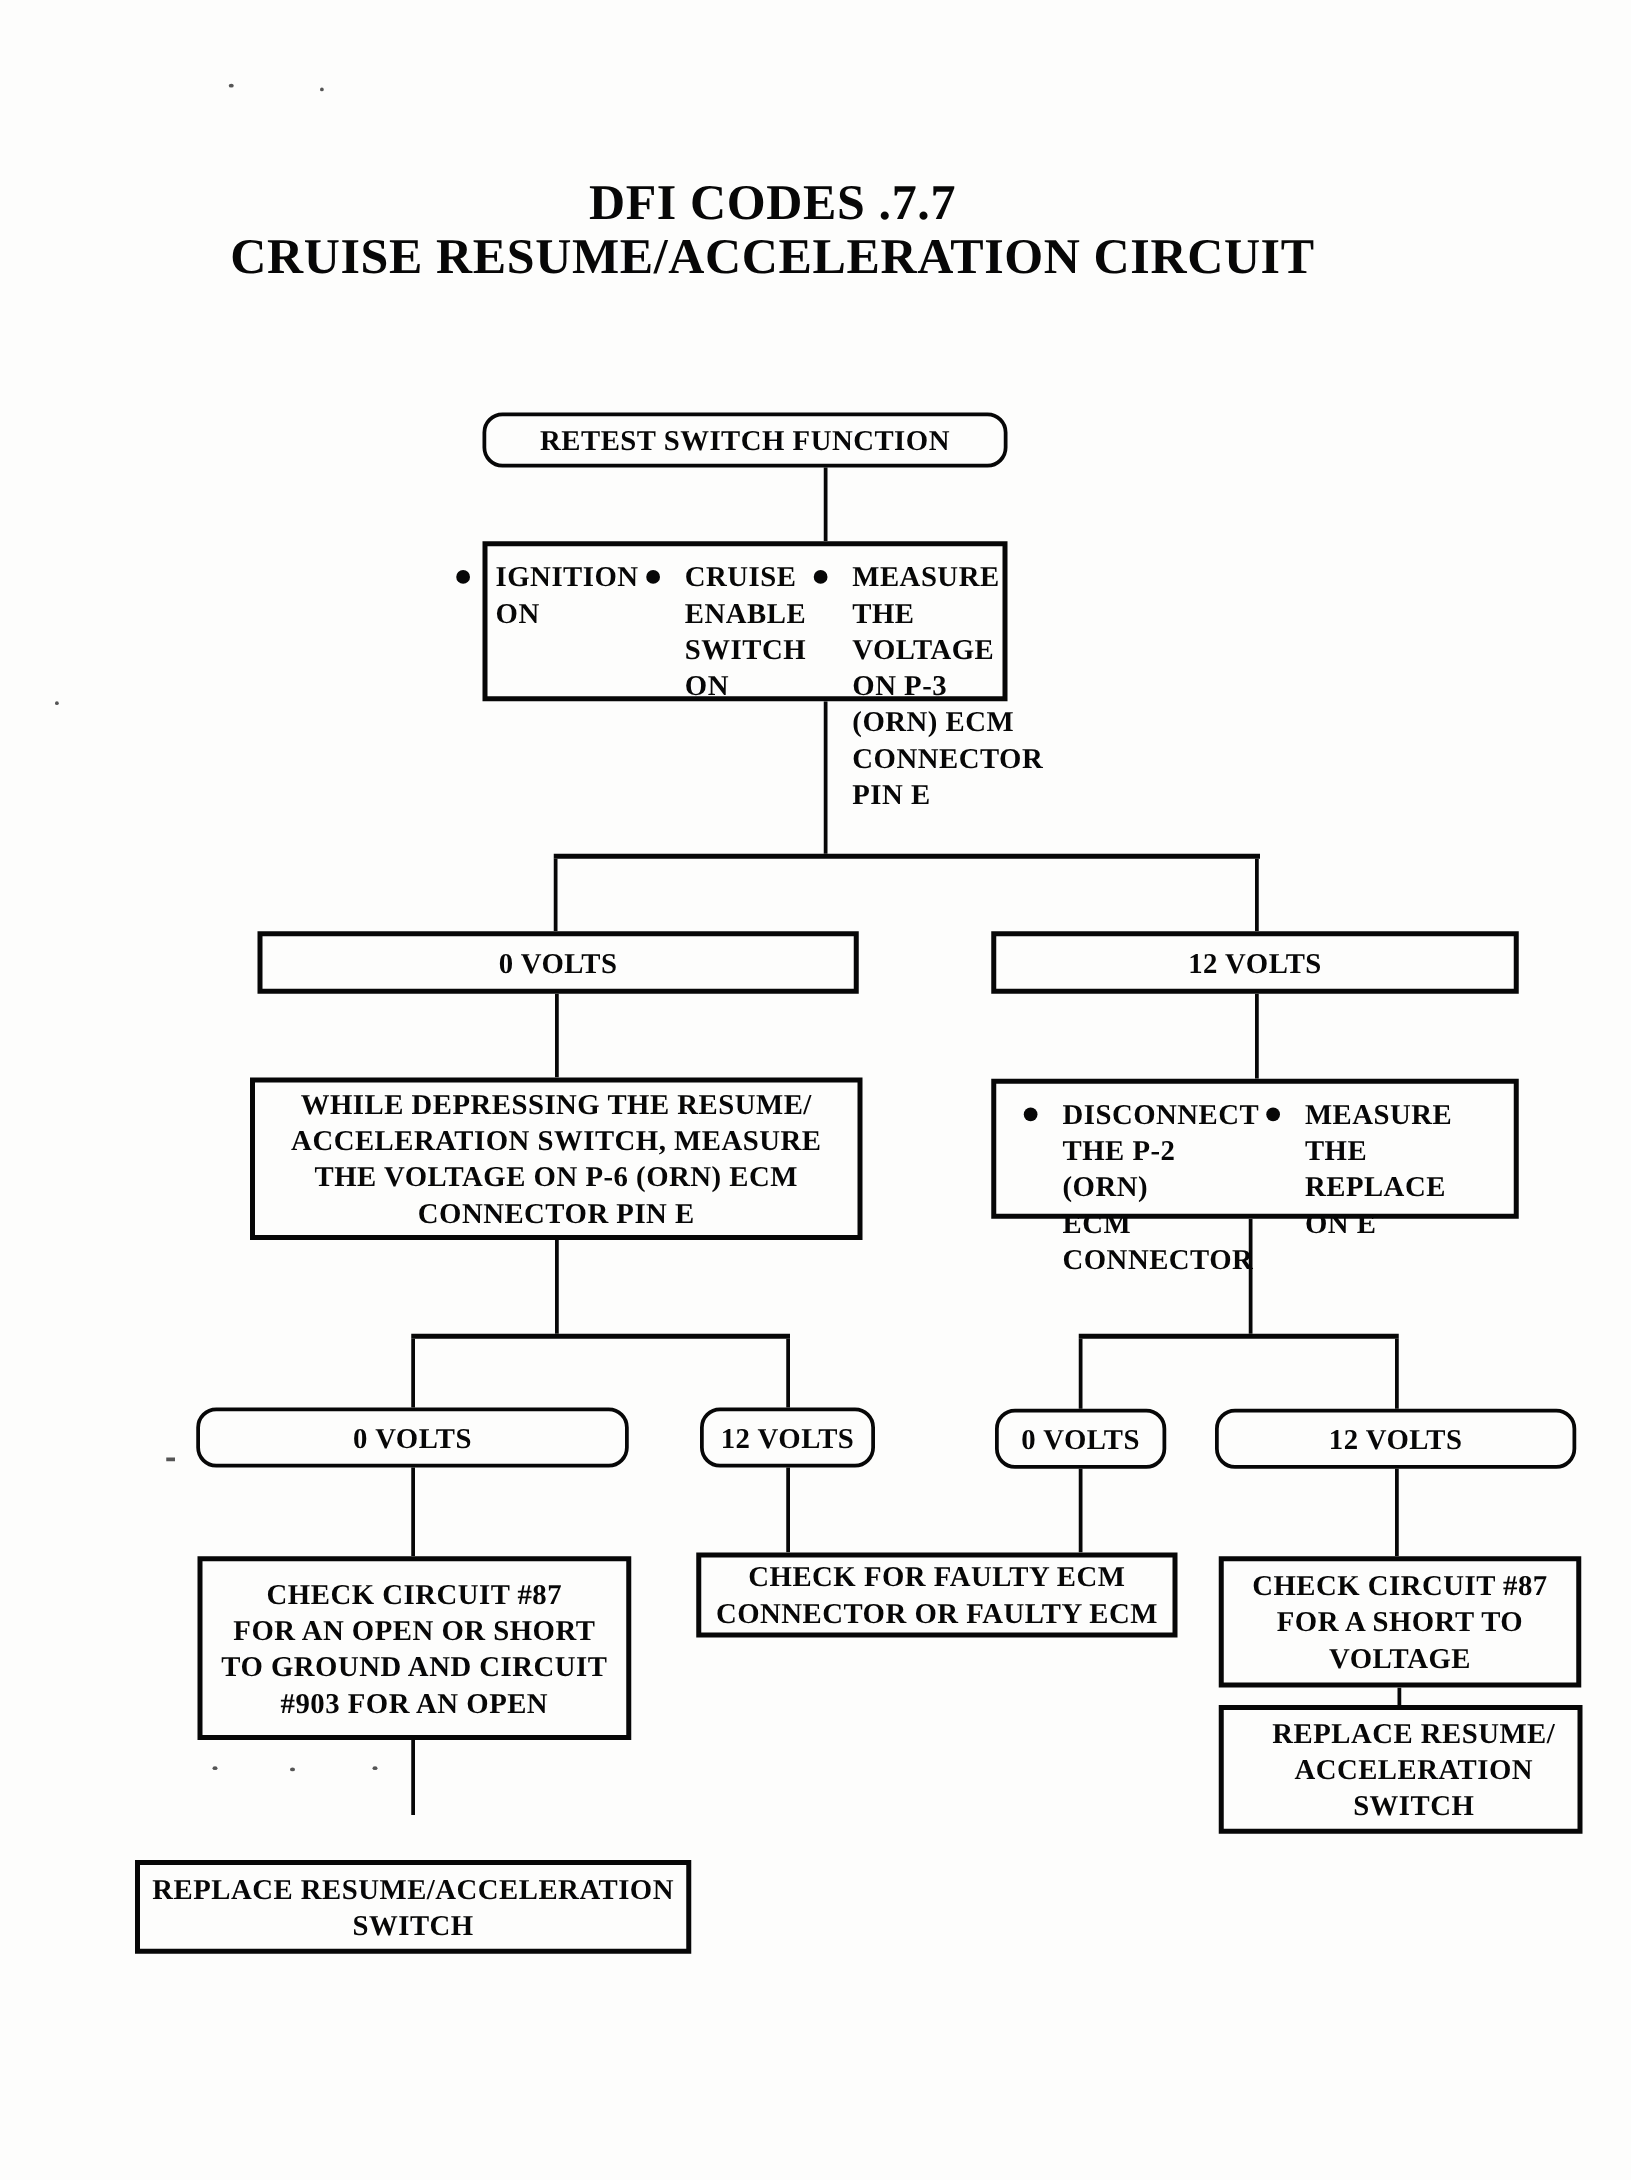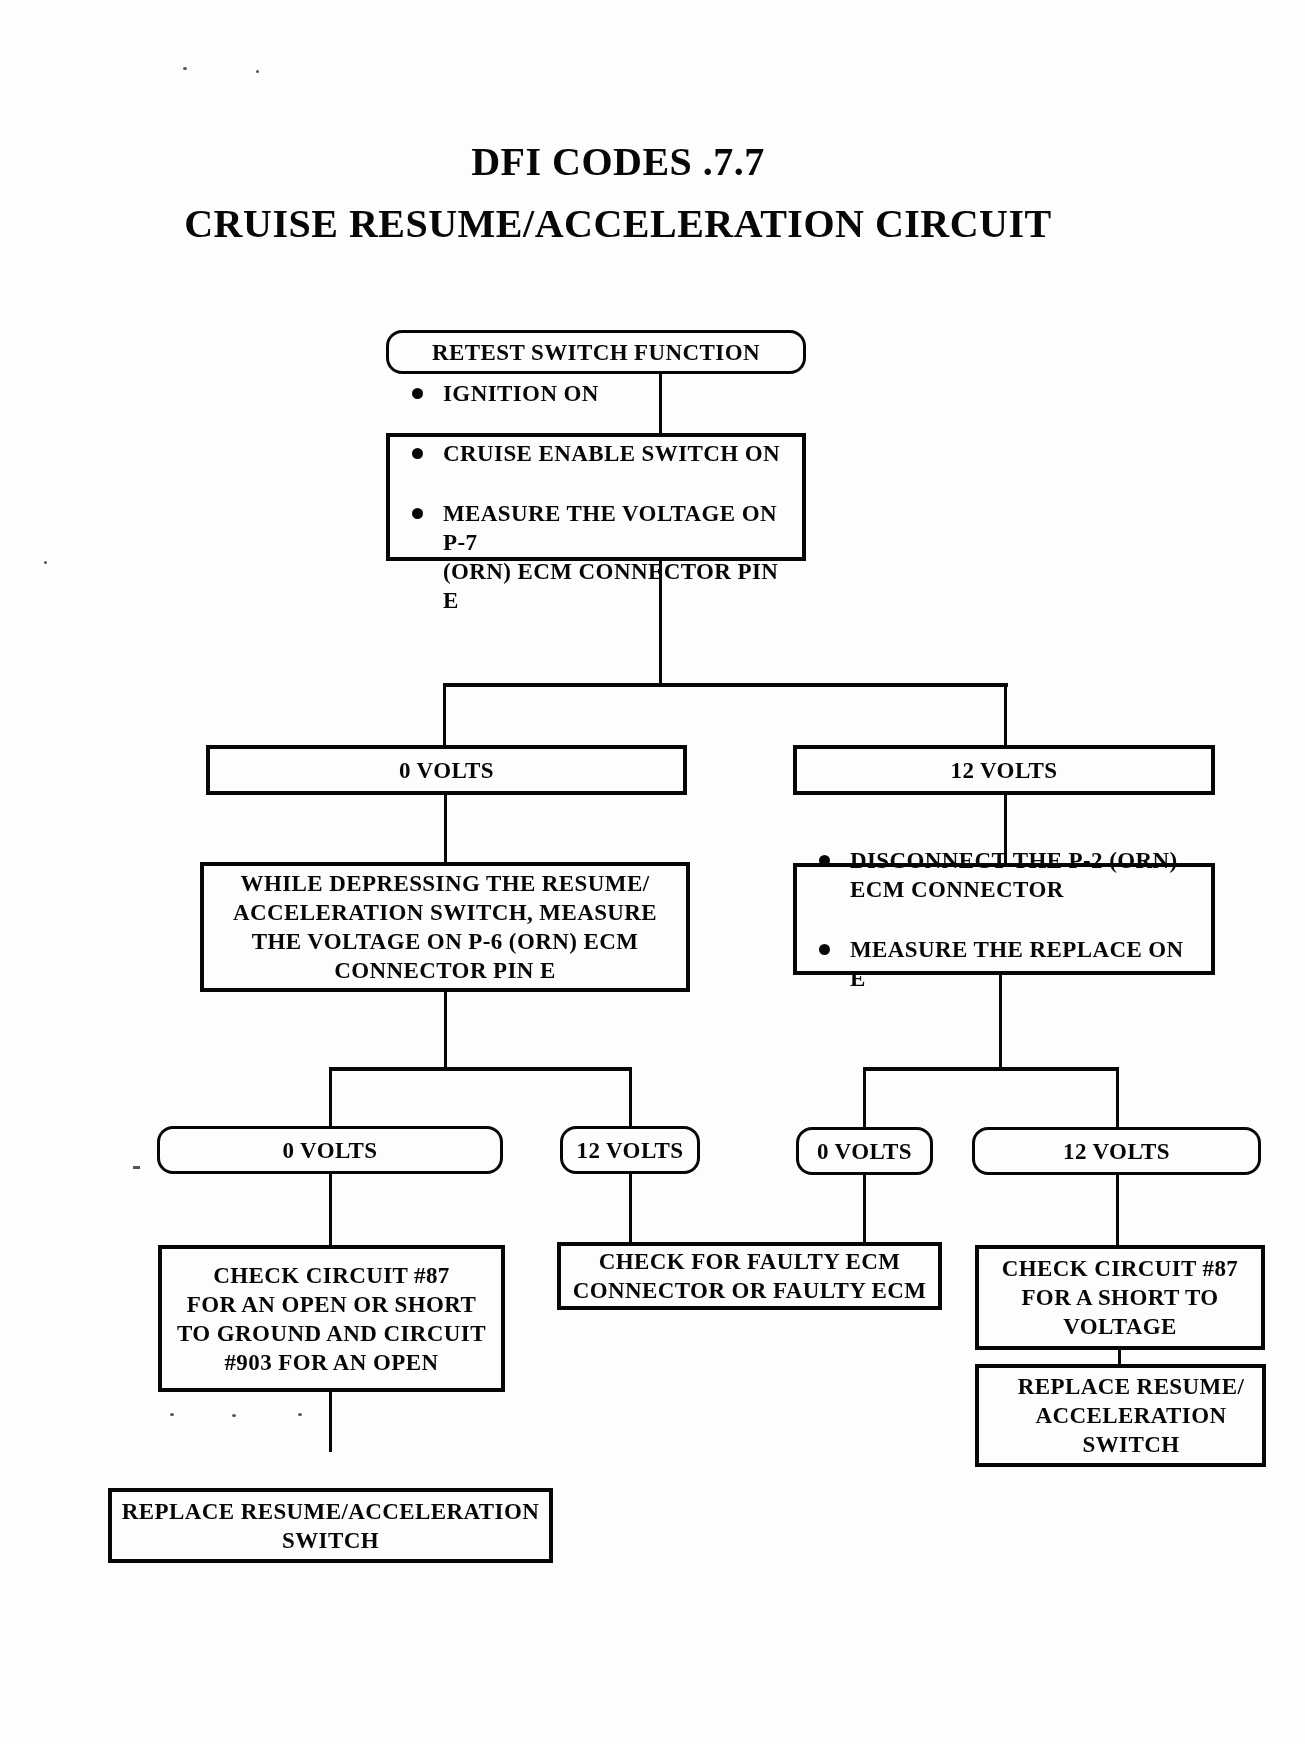--- a/index.html
+++ b/index.html
@@ -23,42 +23,41 @@
     background:#fdfdfc;
     box-sizing:border-box;
     font-size:23px;font-weight:700;letter-spacing:.4px;
     line-height:29px;
     display:flex;align-items:center;justify-content:center;
     text-align:center;
     white-space:pre-line;
   }
   .thin{border-width:3px;border-radius:16px;}
   .bullets{
-    flex-direction:column;align-items:stretch;justify-content:center;
+    flex-direction:row;align-items:stretch;justify-content:center;
     text-align:left;
     padding:8px 14px 8px 16px;
-    gap:27px;
   }
   .brow{display:flex;align-items:flex-start;margin:2px 0;}
   .dot{
     flex:0 0 auto;width:11px;height:11px;border-radius:50%;
     background:#070707;margin:9px 20px 0 6px;
   }
   .btext{white-space:pre-line;}
   .vline{position:absolute;width:3px;background:#070707;}
   .hline{position:absolute;height:4px;background:#070707;}
   .speck{position:absolute;background:#555;border-radius:50%;}
 </style>
 </head>
 <body>
 
 <div class="canvas">
 
   <div class="title" style="top:138px;">DFI CODES .7.7</div>
-  <div class="title" style="top:200px;">CRUISE RESUME/ACCELERATION CIRCUIT</div>
+  <div class="title" style="top:181px;">CRUISE RESUME/ACCELERATION CIRCUIT</div>
 
   <div class="speck" style="left:183px;top:67px;width:4px;height:3px;"></div>
   <div class="speck" style="left:256px;top:70px;width:3px;height:3px;"></div>
   <div class="speck" style="left:133px;top:1166px;width:7px;height:3px;border-radius:0;"></div>
   <div class="speck" style="left:170px;top:1413px;width:4px;height:3px;"></div>
   <div class="speck" style="left:232px;top:1414px;width:4px;height:3px;"></div>
   <div class="speck" style="left:298px;top:1413px;width:4px;height:3px;"></div>
   <div class="speck" style="left:44px;top:561px;width:3px;height:3px;"></div>
 
   <div class="vline" style="left:659px;top:374px;height:59px;"></div>
@@ -89,21 +88,21 @@
     <div class="brow">
       <span class="dot"></span>
       <span class="btext">IGNITION ON</span>
     </div>
     <div class="brow">
       <span class="dot"></span>
       <span class="btext">CRUISE ENABLE SWITCH ON</span>
     </div>
     <div class="brow">
       <span class="dot"></span>
-      <span class="btext">MEASURE THE VOLTAGE ON P-7
+      <span class="btext">MEASURE THE VOLTAGE ON P-3
 (ORN) ECM CONNECTOR PIN E</span>
     </div>
   </div>
 
   <div class="node" style="left:206px;top:745px;width:481px;height:50px;">0 VOLTS</div>
 
   <div class="node" style="left:793px;top:745px;width:422px;height:50px;">12 VOLTS</div>
 
   <div class="node" style="left:200px;top:862px;width:490px;height:130px;">WHILE DEPRESSING THE RESUME/
 ACCELERATION SWITCH, MEASURE

